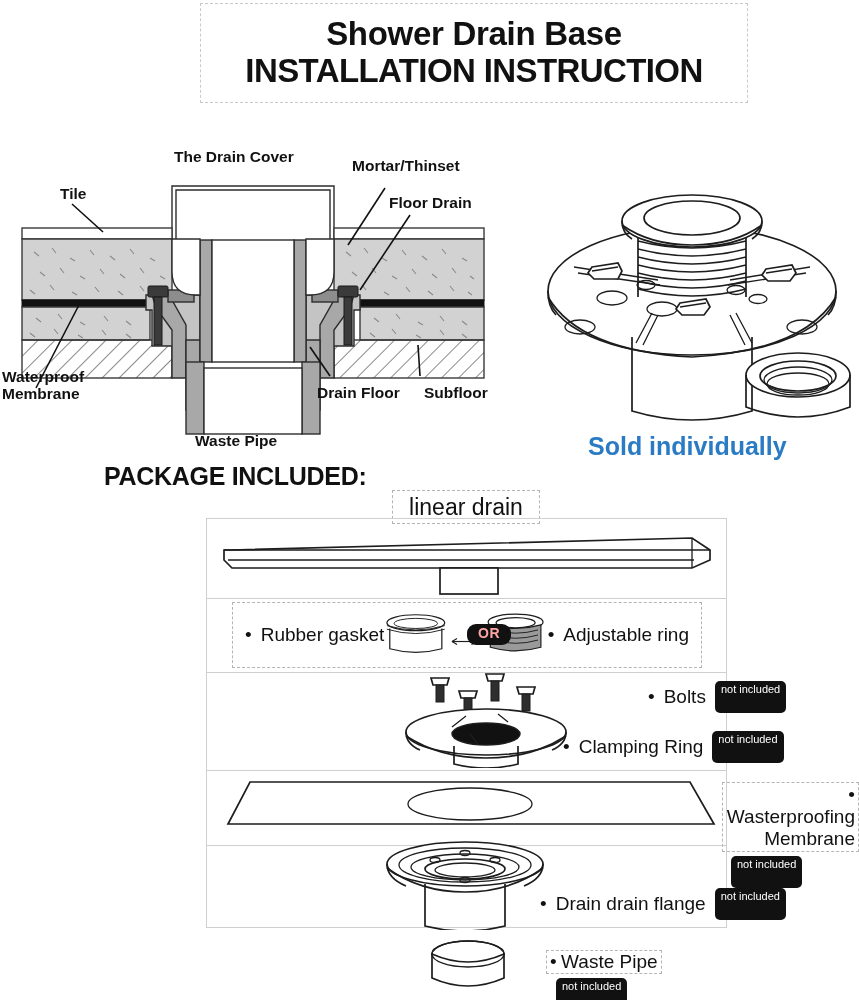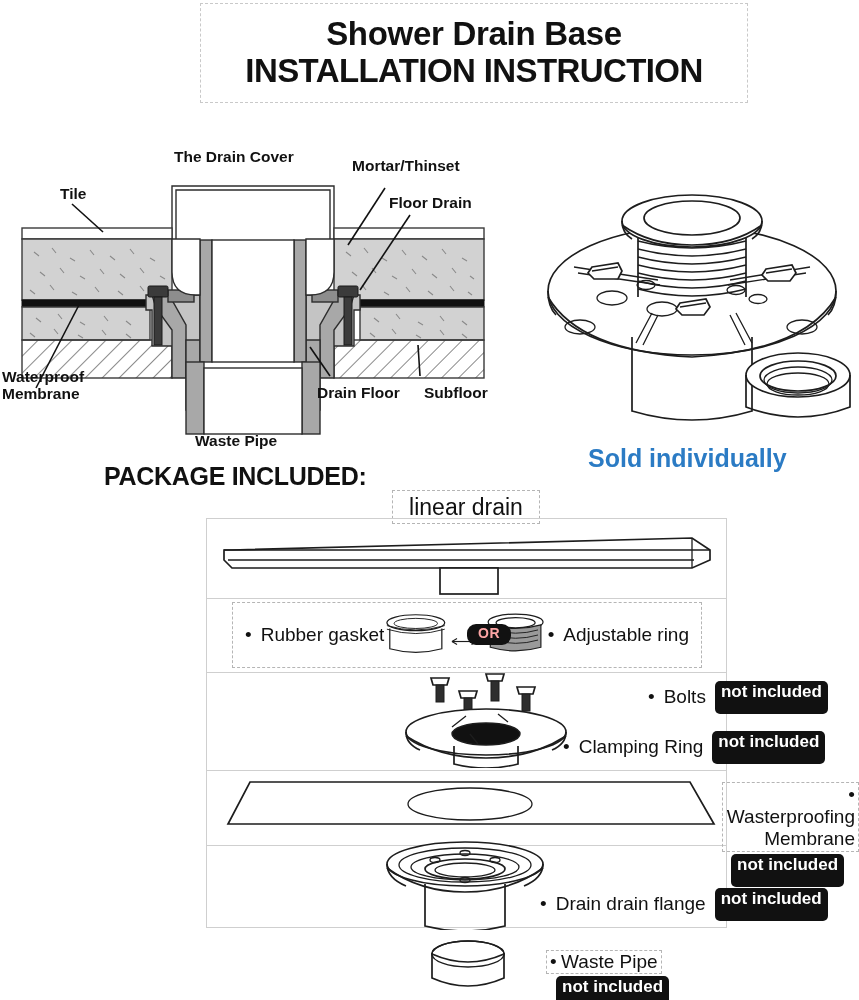--- a/index.html
+++ b/index.html
@@ -48,21 +48,21 @@
   .cs-white     { fill:#ffffff; stroke:#2d2d2d; stroke-width:1.4; }
   .ln           { stroke:#2d2d2d; stroke-width:1.4; fill:none; }
 
   
   .art   { fill:none; stroke:#1d1d1d; stroke-width:1.7; }
   .art-f { fill:#ffffff; stroke:#1d1d1d; stroke-width:1.7; }
   .art-t { fill:none; stroke:#1d1d1d; stroke-width:1.3; }
   .art-g { fill:#9a9a9a; stroke:#1d1d1d; stroke-width:1.6; }
 
   #sold-individually {
-    left:588px; top:444px;
+    left:588px; top:432px;
     font-size:25px; font-weight:bold;
     color:#2b7bc4; white-space:nowrap;
   }
 
   #pkg-heading {
     left:104px; top:462px;
     font-size:25px; font-weight:bold; letter-spacing:-0.3px;
   }
 
   
@@ -86,22 +86,22 @@
   
   .or-pill {
     background:#111; color:#fca5a5; border-radius:9px;
     font-size:14px; font-weight:bold; letter-spacing:0.5px;
     padding:1px 11px 2px; line-height:1.25;
   }
 
   
   .ni {
     background:#111; color:#fff;
-    border-radius:5px; font-size:17px; font-weight:bold;
-    padding:2px 6px 12px; line-height:1.1; white-space:nowrap;
+    border-radius:5px; font-size:11px; font-weight:normal;
+    padding:2px 6px 18px; line-height:1.1; white-space:nowrap;
     display:inline-block;
   }
 
   .item-txt { font-size:19px; white-space:nowrap; }
 
   .row-flex { display:flex; align-items:center; gap:9px; }
 </style>
 </head>
 <body>
 

